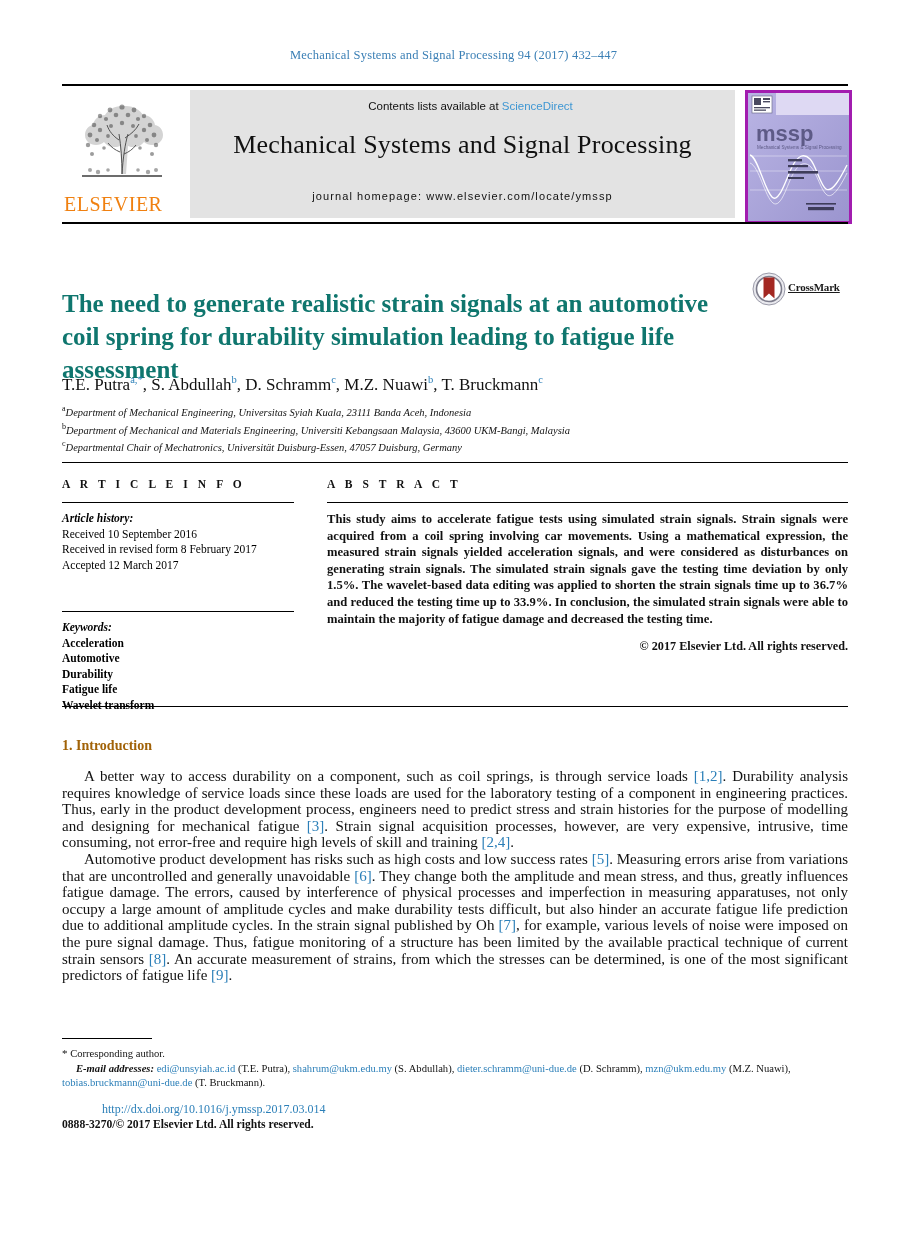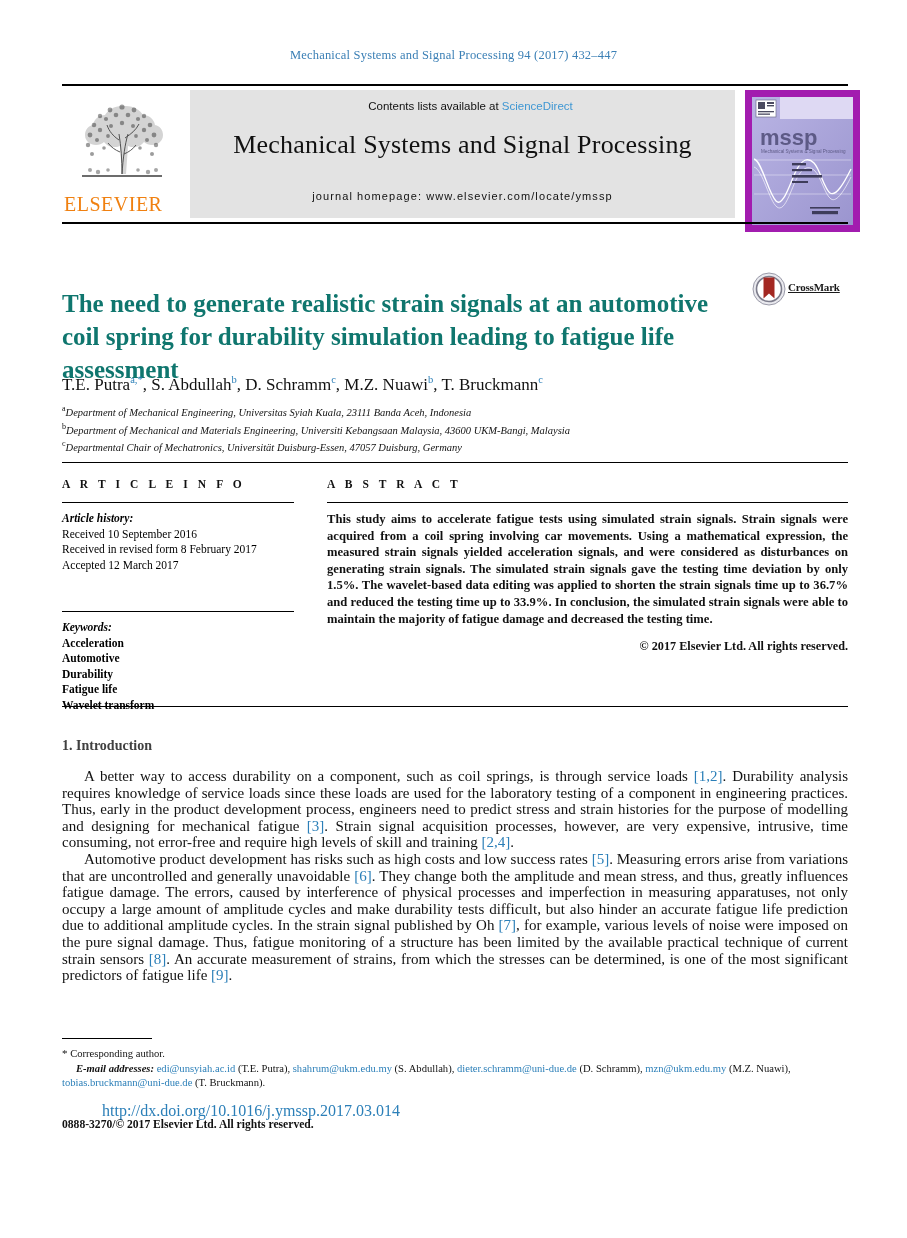--- a/index.html
+++ b/index.html
@@ -101,21 +101,21 @@
     font-family: "Liberation Sans", sans-serif;
     font-size: 11px;
     color: #111;
     letter-spacing: 1.1px;
   }
   .cover-thumb {
     position: absolute;
     left: 683px; top: 6px;
     width: 101px;
     height: 128px;
-    border: 7px solid #a21caf;
+    border: 3px solid #a21caf;
     background: #a9a5d6;
     overflow: hidden;
   }
   
   .rule-under-masthead {
     position: absolute;
     left: 62px; top: 222px;
     width: 786px;
     height: 2px;
     background: #000;
@@ -245,21 +245,21 @@
     width: 786px;
     height: 1px;
     background: #000;
   }
   
   .intro-head {
     position: absolute;
     left: 62px; top: 738px;
     font-size: 14px;
     font-weight: bold;
-    color: #404040;
+    color: #a16207;
   }
   .body-col {
     position: absolute;
     left: 62px; top: 768px;
     width: 786px;
     font-size: 15px;
     line-height: 16.6px;
     text-align: justify;
     color: #111;
   }
@@ -283,21 +283,21 @@
     font-size: 10.6px;
     line-height: 14.5px;
     color: #111;
   }
   .footnote .star { font-size: 11px; }
   .footnote .ital { font-style: italic; font-weight: bold; }
   .mail { color: #2b7fb8; }
   .doi-line {
     position: absolute;
     left: 62px; top: 1102px;
-    font-size: 16px;
+    font-size: 12px;
     color: #2b7fb8;
     padding-left: 40px;
   }
   .issn-line {
     position: absolute;
     left: 62px; top: 1118px;
     font-size: 11.6px;
     font-weight: bold;
     color: #111;
   }

